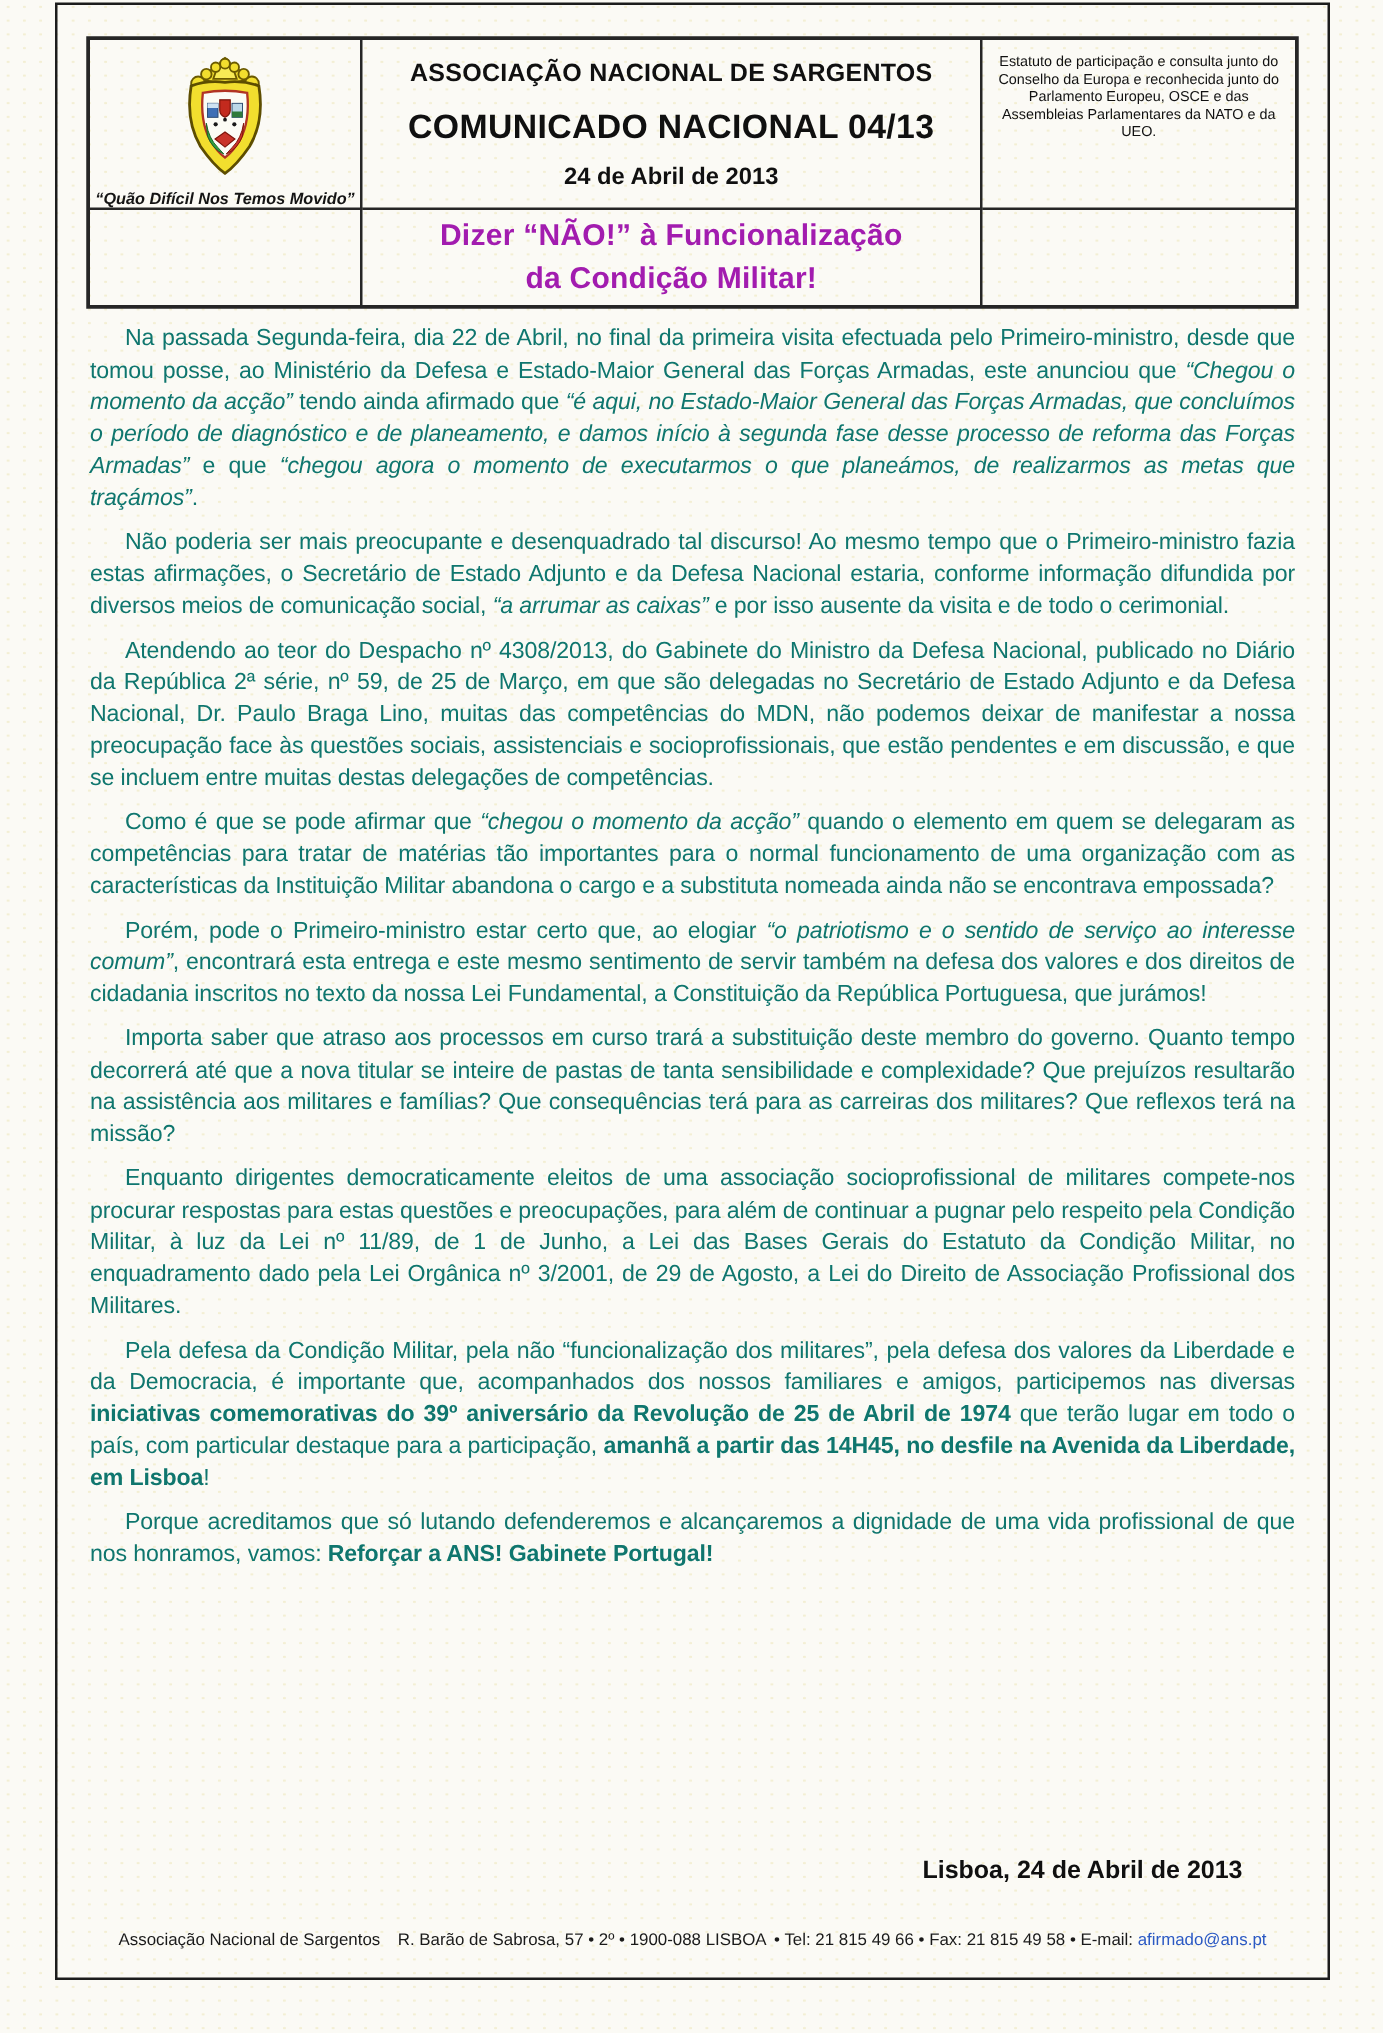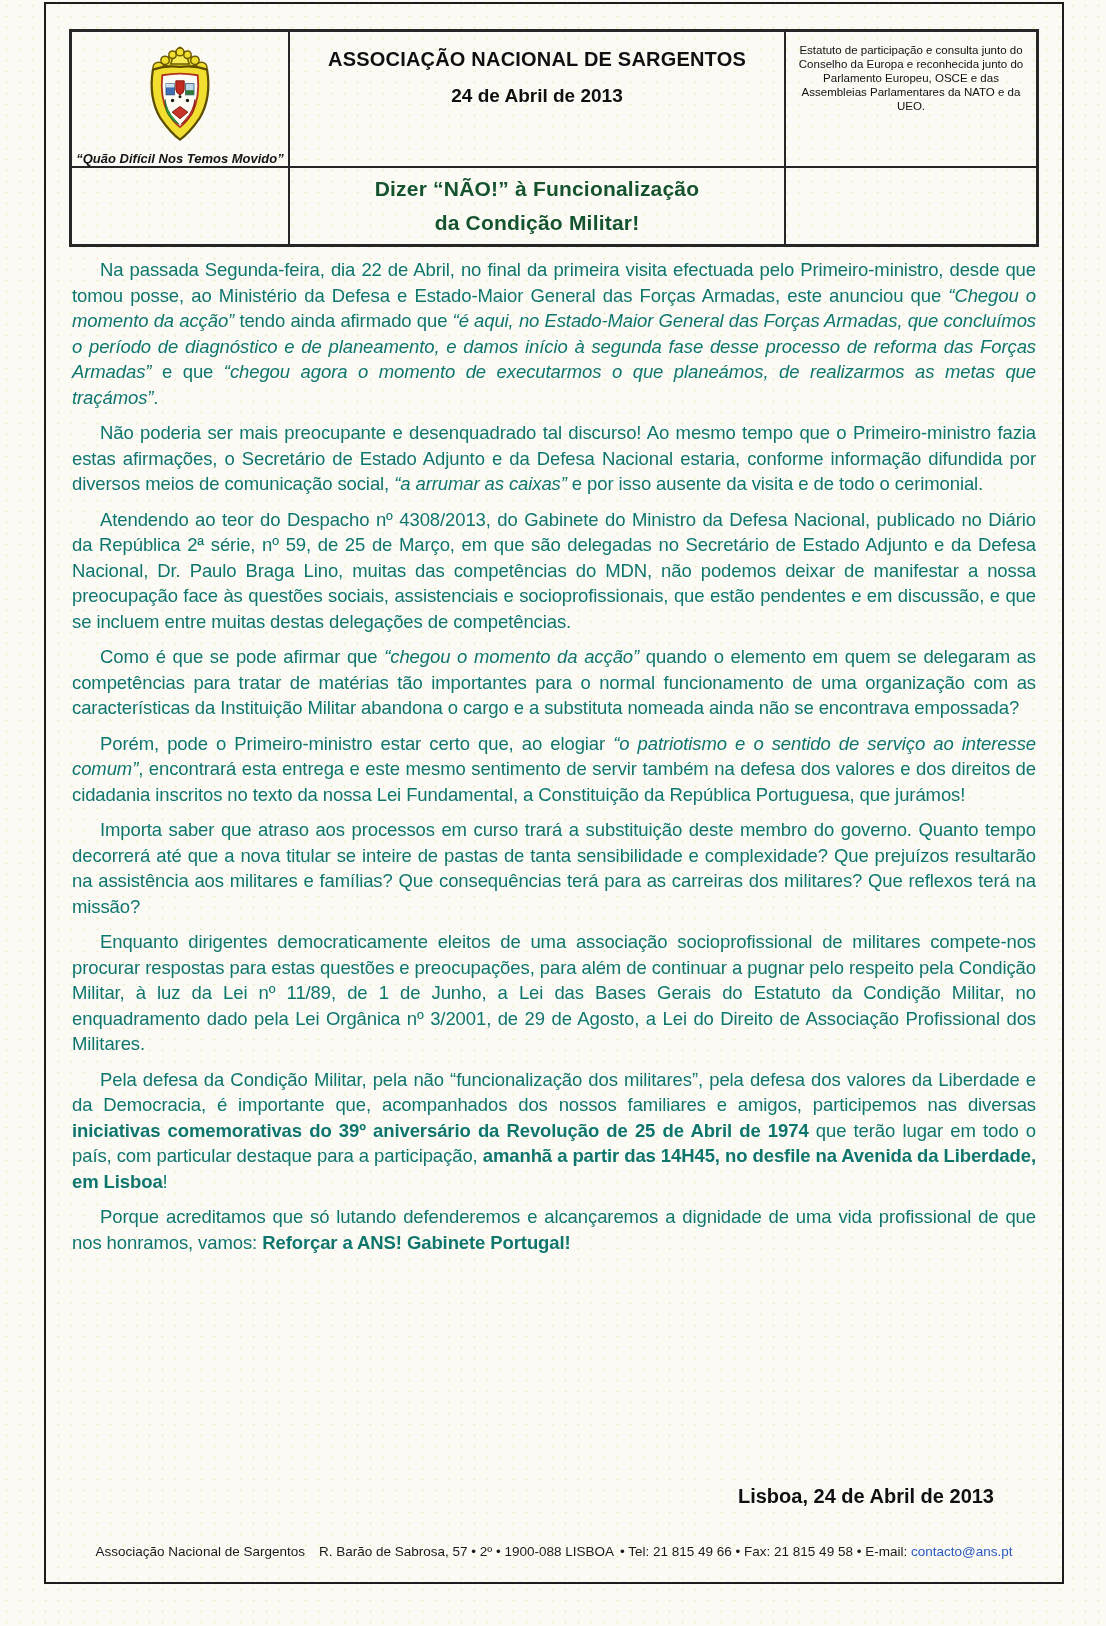--- a/index.html
+++ b/index.html
@@ -28,21 +28,21 @@
   .cr{border-right:2px solid #262626;}
   .cell-crest{display:flex;flex-direction:column;align-items:center;justify-content:flex-end;padding-top:7px;}
   .crest-motto{font-size:13px;font-weight:bold;font-style:italic;margin-top:2px;color:#141414;white-space:nowrap;}
   .cell-titles{display:flex;flex-direction:column;align-items:center;text-align:center;padding-top:16px;}
   .org-name{font-size:20px;font-weight:bold;letter-spacing:.2px;}
   .bulletin{font-size:27px;font-weight:bold;margin-top:15px;letter-spacing:.3px;}
   .bulletin-date{font-size:19px;font-weight:bold;margin-top:14px;}
   .cell-euromil{display:flex;flex-direction:column;align-items:center;padding-top:8px;}
   .euromil-caption{font-size:11.5px;line-height:14px;text-align:center;margin-top:3px;padding:0 6px;color:#111;}
   .cell-doctitle{display:flex;flex-direction:column;align-items:center;justify-content:center;text-align:center;}
-  .doc-title{font-size:21px;line-height:34px;font-weight:bold;color:#14532d;letter-spacing:.2px;}
+  .doc-title{font-size:24px;line-height:34px;font-weight:bold;color:#a21caf;letter-spacing:.2px;}
   
   .body-copy{
     position:absolute;left:26px;top:253px;width:964px;
     font-size:18.5px;line-height:25.5px;letter-spacing:-0.1px;
     text-align:justify;color:#0f766e;
   }
   .body-copy p{margin:0 0 10px 0;text-indent:28px;}
   .it{font-style:italic;}
   .b{font-weight:bold;}
   
@@ -100,20 +100,21 @@
           <path d="M76 62 Q74 75 66 83 L61 88.5 Q71 84 75 73 Z" fill="#c9342a" stroke="#7c1208" stroke-width="0.8"></path>
 
           <path d="M51.5 75.5 L60 69.5 L68.5 75.5 L60 82.5 Z" fill="#c9342a" stroke="#7c1208" stroke-width="1"></path>
         </svg>
       </span>
       <div class="crest-motto">“Quão Difícil Nos Temos Movido”</div>
     </div>
 
     <div class="cell cb cr cell-titles">
       <div class="org-name">ASSOCIAÇÃO NACIONAL DE SARGENTOS</div>
+      <div class="bulletin">COMUNICADO NACIONAL 04/13</div>
       <div class="bulletin-date">24 de Abril de 2013</div>
     </div>
 
     <div class="cell cb cell-euromil">
       <div class="euromil-caption">Estatuto de participação e consulta junto do Conselho da Europa e reconhecida junto do Parlamento Europeu, OSCE e das Assembleias Parlamentares da NATO e da UEO.</div>
     </div>
 
     <div class="cell cr"></div>
     <div class="cell cr cell-doctitle">
       <div class="doc-title">Dizer “NÃO!” à Funcionalização</div>
@@ -141,16 +142,16 @@
     <p><span>Pela defesa da Condição Militar, pela não “funcionalização dos militares”, pela defesa dos valores da Liberdade e da Democracia, é importante que, acompanhados dos nossos familiares e amigos, participemos nas diversas </span><span class="b">iniciativas comemorativas do 39º aniversário da Revolução de 25 de Abril de 1974</span><span> que terão lugar em todo o país, com particular destaque para a participação, </span><span class="b">amanhã a partir das 14H45, no desfile na Avenida da Liberdade, em Lisboa</span><span>!</span></p>
 
     <p><span>Porque acreditamos que só lutando defenderemos e alcançaremos a dignidade de uma vida profissional de que nos honramos, vamos: </span><span class="b">Reforçar a ANS! Gabinete Portugal!</span></p>
 
   </div>
 
   <div class="sig-place">Lisboa, 24 de Abril de 2013</div>
 
   <div class="footer-line">
     <span>Associação Nacional de Sargentos</span><span class="sp2"></span><span>R. Barão de Sabrosa, 57 • 2º • 1900-088 LISBOA</span><span class="sp1"></span><span>• Tel: 21 815 49 66 • Fax: 21 815 49 58 • E-mail:</span>
-    <a href="#">contacto@ans.pt</a>
+    <a href="#">afirmado@ans.pt</a>
   </div>
 
 </div>
 
 </body></html>

